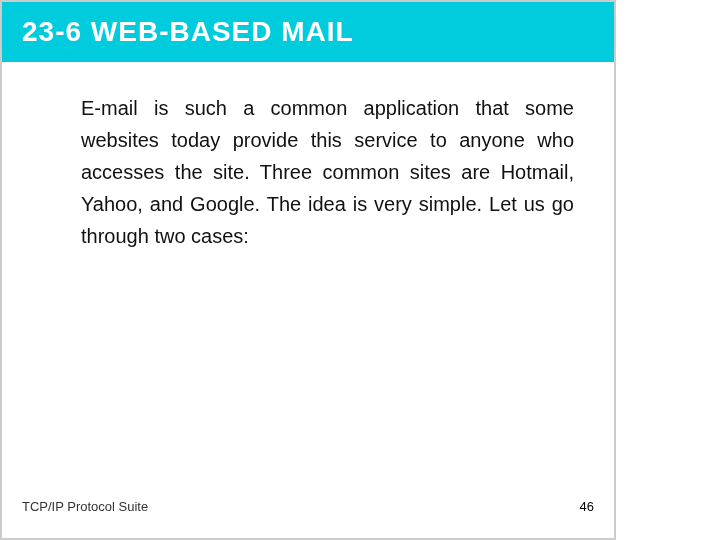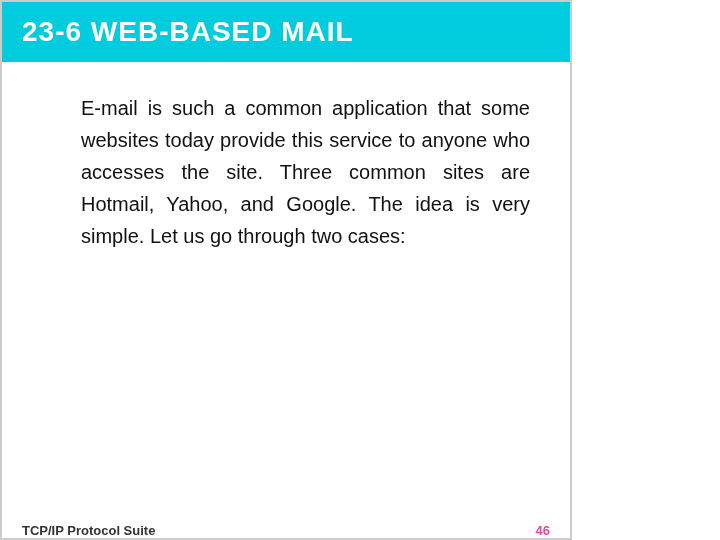--- a/index.html
+++ b/index.html
@@ -11,21 +11,21 @@
     body {
       width: 720px;
       height: 540px;
       background: #ffffff;
       font-family: Arial, sans-serif;
       overflow: hidden;
       position: relative;
     }
 
     .slide-container {
-      width: 572px;
+      width: 616px;
       height: 540px;
       background: #ffffff;
       border: 2px solid #cccccc;
       position: relative;
     }
 
     .header {
       background: #00ccdd;
       padding: 14px 20px;
       margin: 0;
@@ -47,38 +47,37 @@
     .body-text {
       font-size: 20px;
       line-height: 1.6;
       color: #111111;
       font-family: Arial, sans-serif;
       text-align: justify;
     }
 
     .footer {
       position: absolute;
-      bottom: 0;
+      bottom: 24px;
       left: 20px;
       right: 20px;
       display: flex;
       justify-content: space-between;
       align-items: center;
-      font-weight: bold;
     }
 
     .footer-left {
       font-size: 13px;
       color: #333333;
       font-family: Arial, sans-serif;
     }
 
     .footer-right {
       font-size: 13px;
-      color: #ec4899;
+      color: #000000;
       font-family: Arial, sans-serif;
     }
   </style>
 </head>
 <body>
 
 <div class="slide-container">
 
   <div class="header">
     <span class="header-title">23-6  WEB-BASED MAIL</span>

